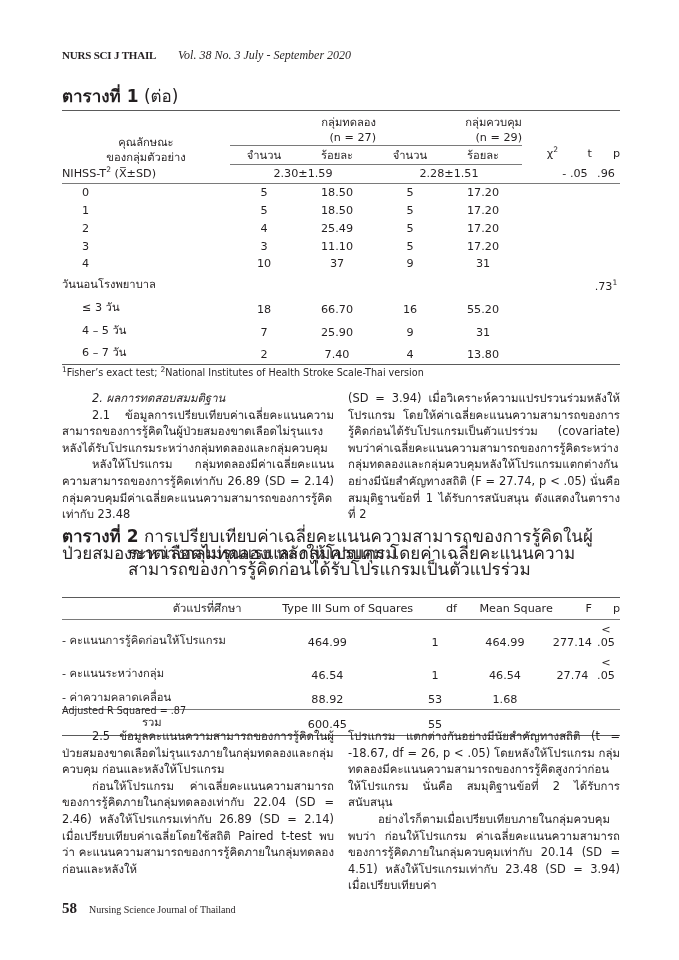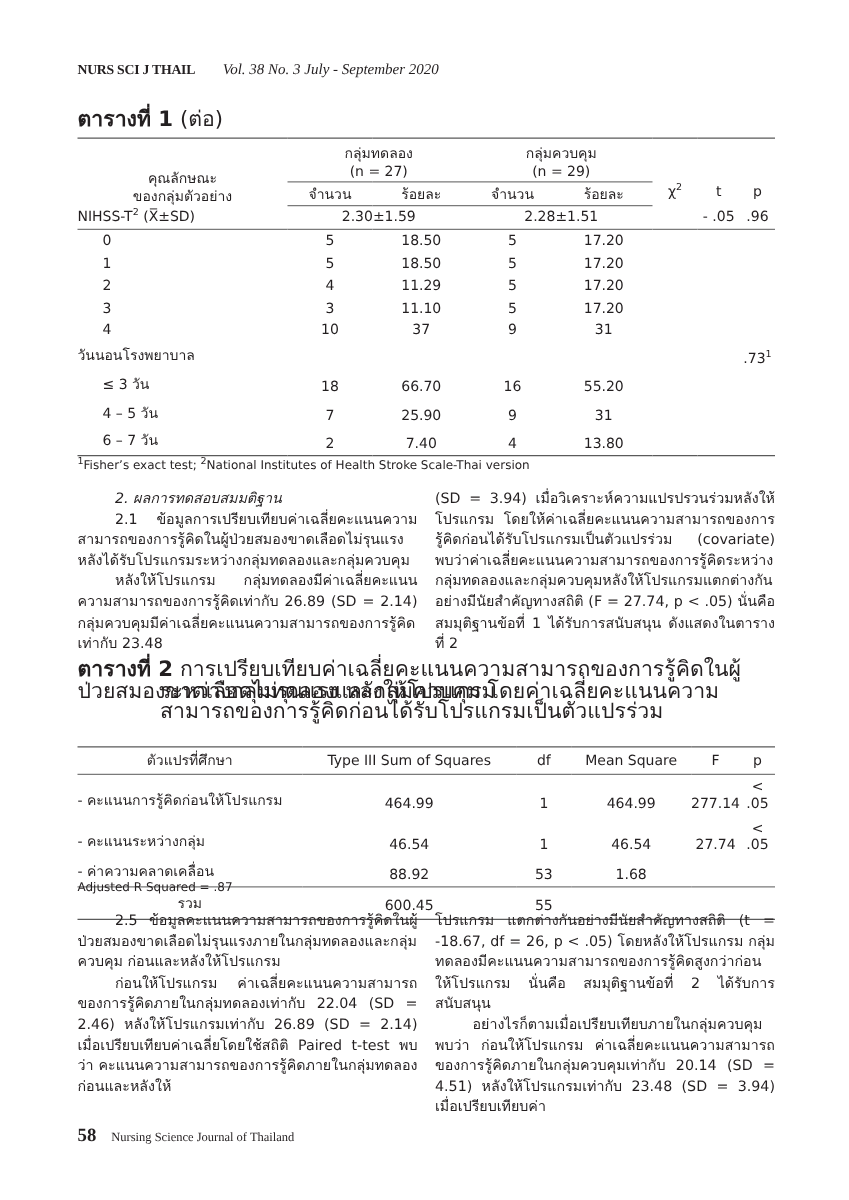--- a/index.html
+++ b/index.html
@@ -75,21 +75,21 @@
   .tbl td, .tbl th {
     padding: 0;
     font-weight: normal;
     vertical-align: bottom;
   }
   .rule-top    { border-top: 1.1px solid #5a5a5a; }
   .rule-bottom { border-bottom: 1.1px solid #5a5a5a; }
   .rule-thin   { border-bottom: 0.8px solid #7a7a7a; }
 
   .hdr-cell {
-    text-align: center;
+    text-align: right;
     padding: 2px 0 1px 0;
     line-height: 15px;
   }
   .hdr-left {
     text-align: center;
     line-height: 15px;
   }
   .sub-hdr {
     text-align: center;
     padding: 1px 0 2px 0;
@@ -241,21 +241,21 @@
         <td class="c">18.50</td>
         <td class="c">5</td>
         <td class="c">17.20</td>
         <td class="c"></td>
         <td class="c"></td>
         <td class="c"></td>
       </tr>
       <tr class="row">
         <td class="l indent1">2</td>
         <td class="c">4</td>
-        <td class="c">11.29</td>
+        <td class="c">25.49</td>
         <td class="c">5</td>
         <td class="c">17.20</td>
         <td class="c"></td>
         <td class="c"></td>
         <td class="c"></td>
       </tr>
       <tr class="row">
         <td class="l indent1">3</td>
         <td class="c">3</td>
         <td class="c">11.10</td>

